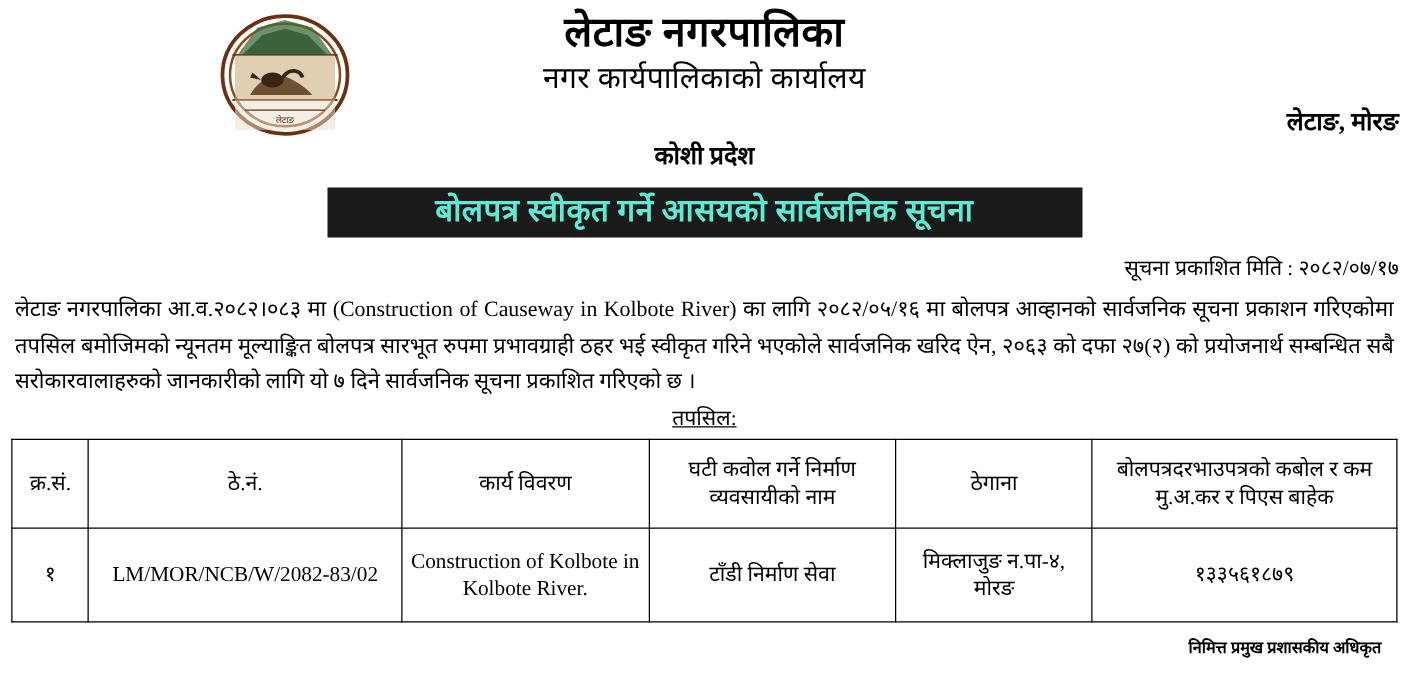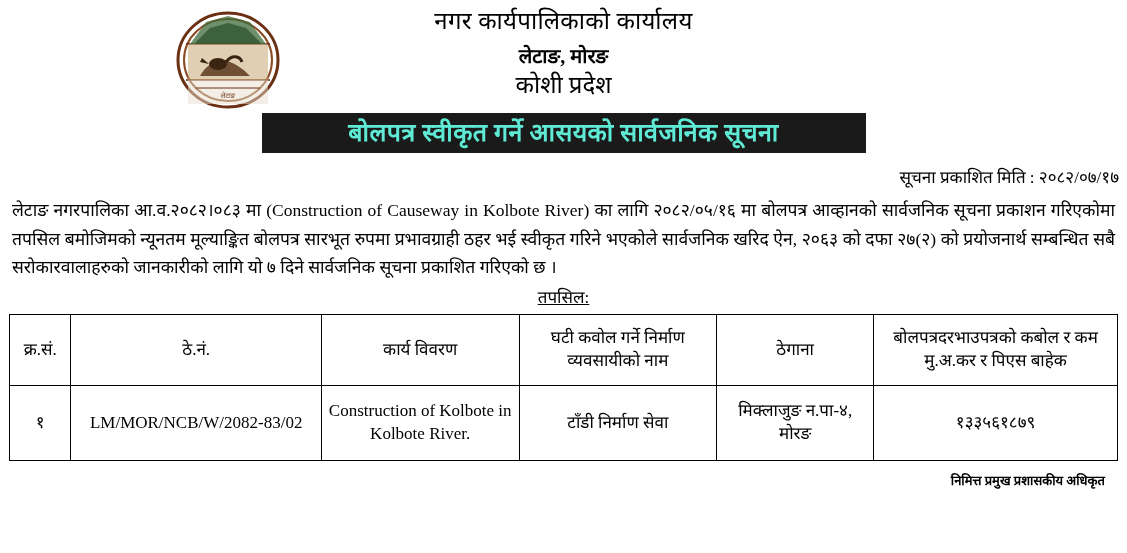--- a/index.html
+++ b/index.html
@@ -46,24 +46,25 @@
     font-size: 24px;
     font-weight: normal;
     line-height: 1.3;
     letter-spacing: 0.3px;
   }
   .org-addr {
     font-size: 20px;
     font-weight: bold;
     line-height: 1.35;
     margin-top: 6px;
+    text-align: right;
   }
   .org-province {
-    font-size: 24px;
-    font-weight: normal;
+    font-size: 20px;
+    font-weight: bold;
     line-height: 1.3;
   }
 
   .title-band {
     margin: 12px auto 0 auto;
     background: #1a1a1a;
     color: #5eead4;
     width: 604px;
     height: 40px;
     line-height: 40px;
@@ -163,20 +164,21 @@
         <path d="M24 66 C32 52, 44 48, 54 52 C64 56, 70 62, 74 66 Z" fill="#5a3a1e" opacity="0.85"></path>
         <ellipse cx="42" cy="54" rx="9" ry="6" fill="#3a2512"></ellipse>
         <path d="M33 54 L26 48 L24 52 Z" fill="#3a2512"></path>
         <path d="M50 52 C56 44, 64 46, 66 52" fill="none" stroke="#3a2512" stroke-width="3"></path>
         <rect x="12" y="70" width="80" height="24" fill="#e8e0cd" opacity="0.5"></rect>
         <path d="M20 78 H84" stroke="#6b2f14" stroke-width="1"></path>
         <text x="52" y="88" font-size="7" text-anchor="middle" fill="#6b2f14" font-family="Liberation Sans, sans-serif">लेटाङ</text>
       </svg>
     </div>
 
+    <div class="org-name">लेटाङ नगरपालिका</div>
     <div class="org-office">नगर कार्यपालिकाको कार्यालय</div>
     <div class="org-addr">लेटाङ, मोरङ</div>
     <div class="org-province">कोशी प्रदेश</div>
 
     <div class="title-band">बोलपत्र स्वीकृत गर्ने आसयको सार्वजनिक सूचना</div>
 
     <div class="pub-date">सूचना प्रकाशित मिति : २०८२/०७/१७</div>
   </div>
 
   <div class="body-text">

